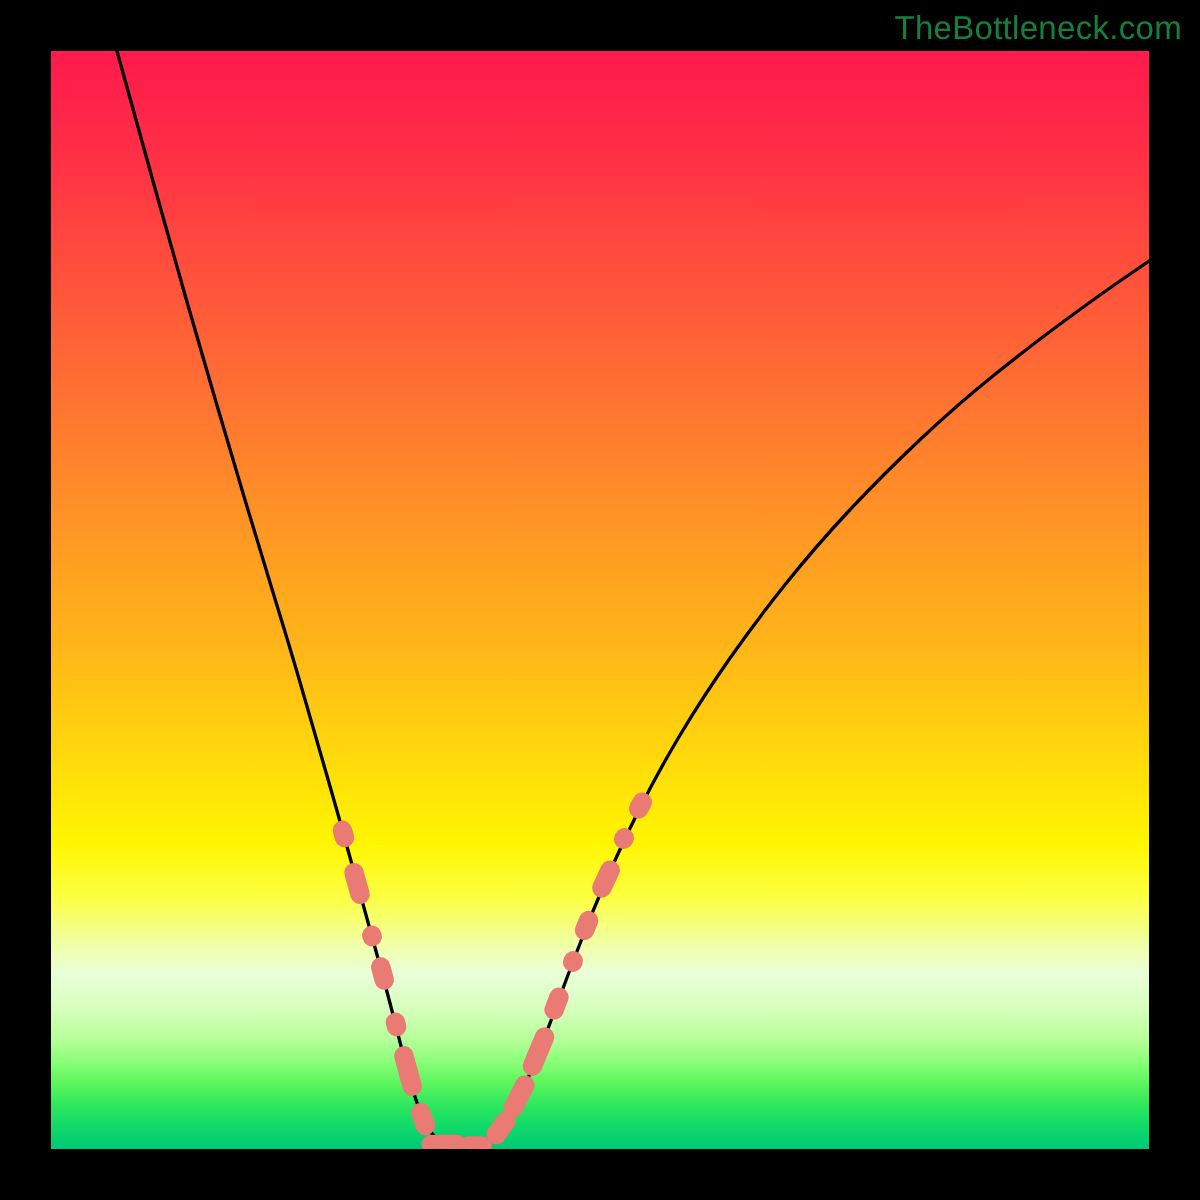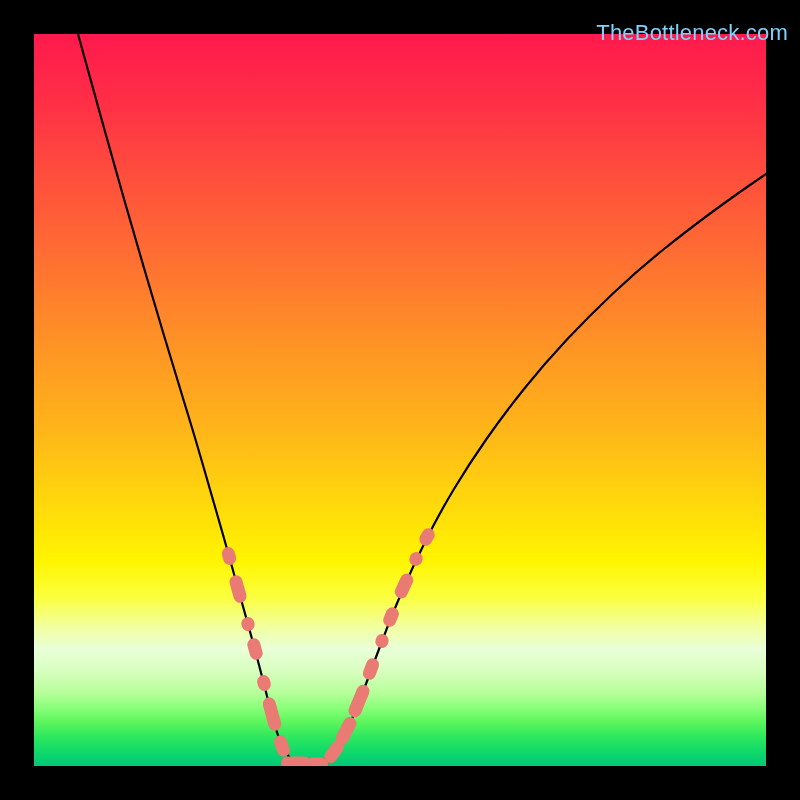--- a/index.html
+++ b/index.html
@@ -40,23 +40,23 @@
       #b6ff9a 90%,
       #8bff7a 92%,
       #5cf55c 94%,
       #2ee85e 96%,
       #10d96a 98%,
       #00c877 100%
     );
   }
   .watermark {
     position: absolute;
-    top: 20px;
+    top: 6px;
     right: 12px;
-    color: #7dd3fc;
+    color: #15803d;
     font-size: 22px;
     letter-spacing: 0.2px;
     z-index: 3;
   }
   svg.plot {
     position: absolute;
     left: 34px;
     top: 34px;
     width: 732px;
     height: 732px;

